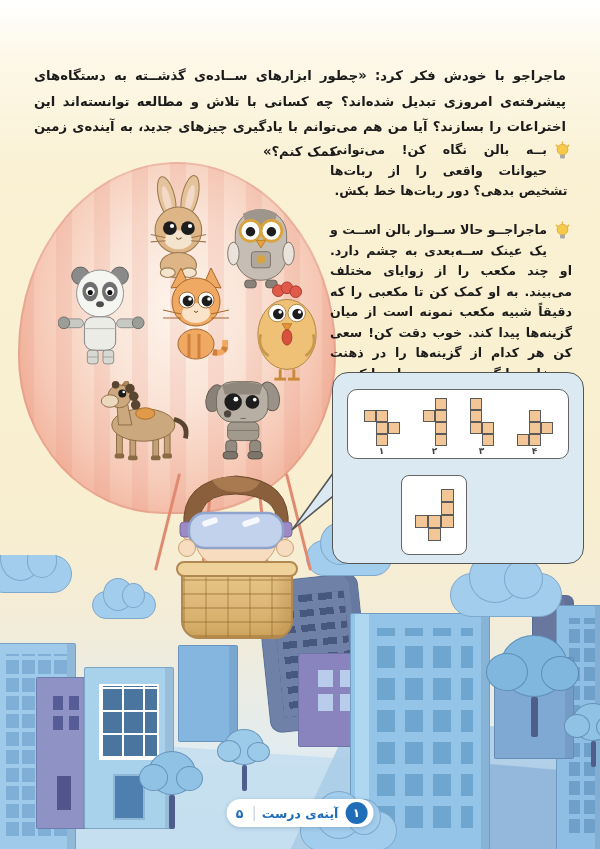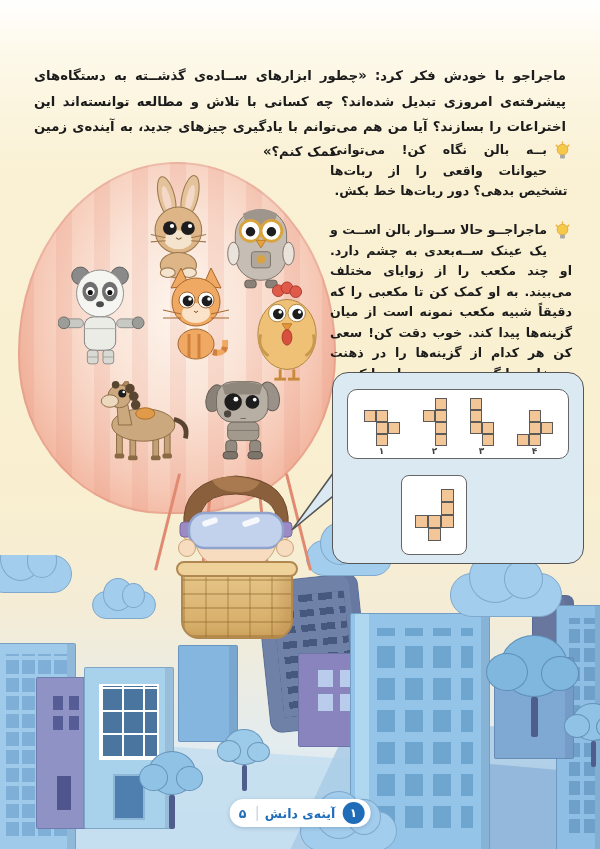--- a/index.html
+++ b/index.html
@@ -418,18 +418,18 @@
     </div>
 
     <div class="cloud" style="left:-15px;top:0;width:85px;height:36px"></div>
     <div class="cloud" style="left:92px;top:36px;width:62px;height:26px"></div>
     <div class="cloud" style="left:450px;top:18px;width:110px;height:42px"></div>
     <div class="cloud" style="left:300px;top:256px;width:95px;height:38px"></div>
   </div>
 
   <div class="footer-badge">
     <div class="badge-circle">۱</div>
-    <div class="series-title">آینه‌ی دانش</div>
+    <div class="series-title">آینه‌ی درست</div>
     <div class="badge-divider"></div>
     <div class="page-number">۵</div>
   </div>
 
 </div>
 
 </body></html>

